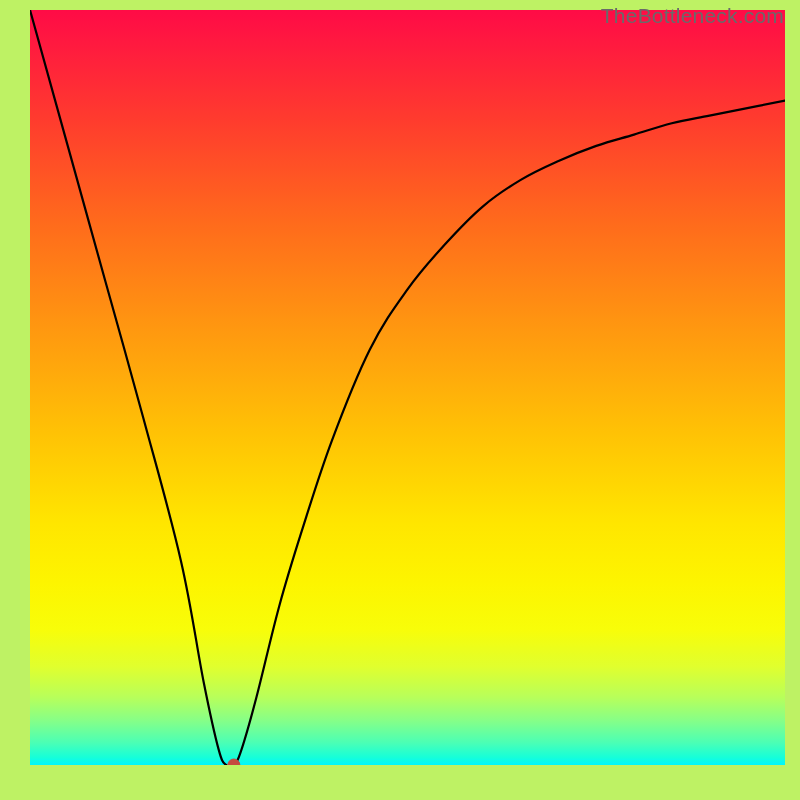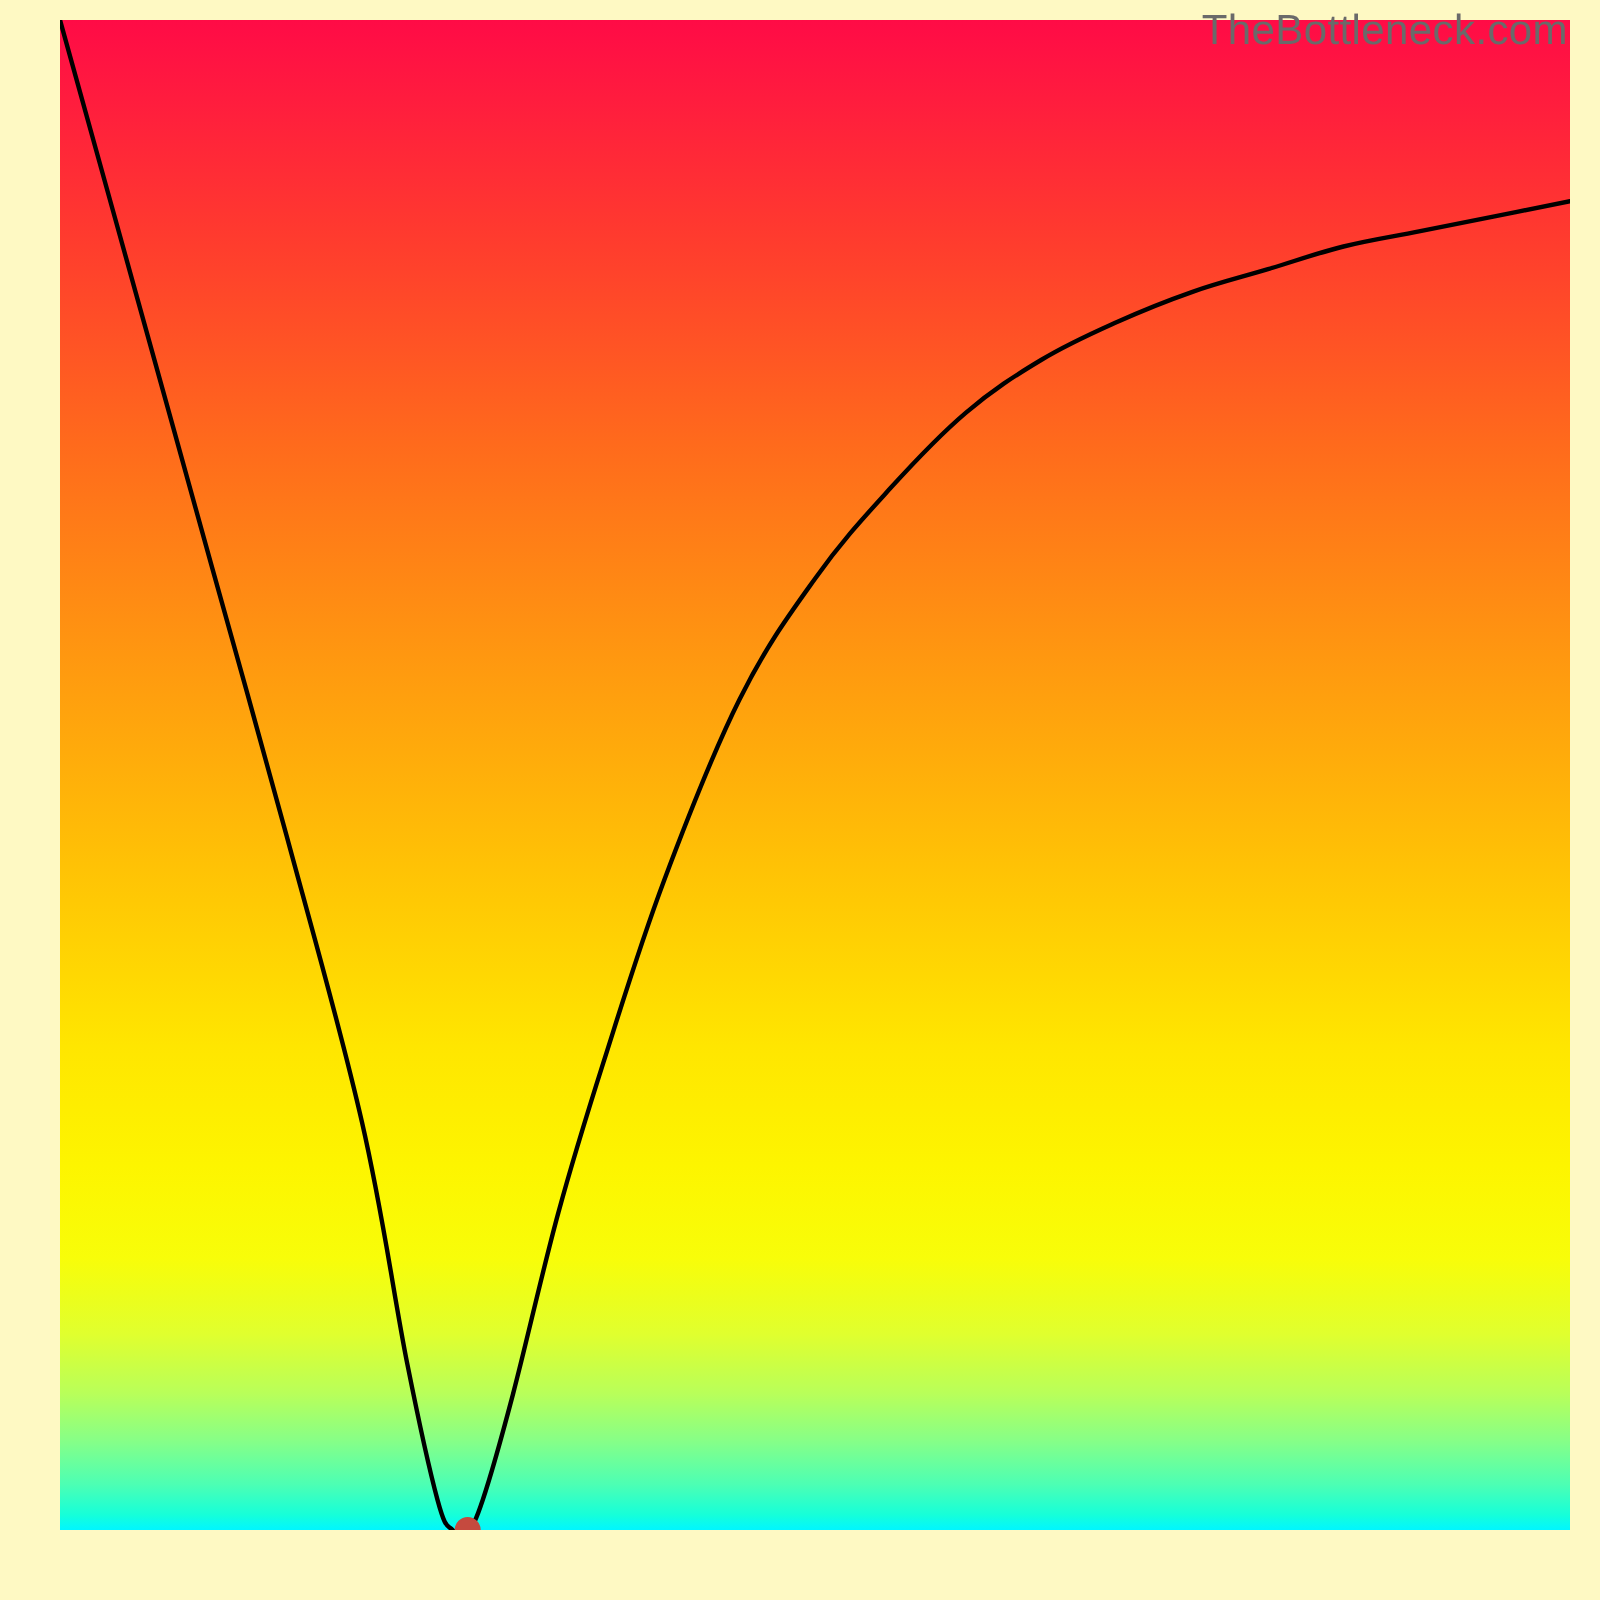--- a/index.html
+++ b/index.html
@@ -8,21 +8,21 @@
     width: 800px;
     height: 800px;
     overflow: hidden;
     background: #000;
     font-family: Arial, Helvetica, sans-serif;
   }
   .frame {
     position: relative;
     width: 800px;
     height: 800px;
-    background: #fef9c3;
+    background: #bef264;
   }
   .plot {
     position: absolute;
     left: 30px;
     top: 10px;
     width: 755px;
     height: 755px;
     background: linear-gradient(to bottom,
       #ff0b46 0%,
       #ff1840 4%,

